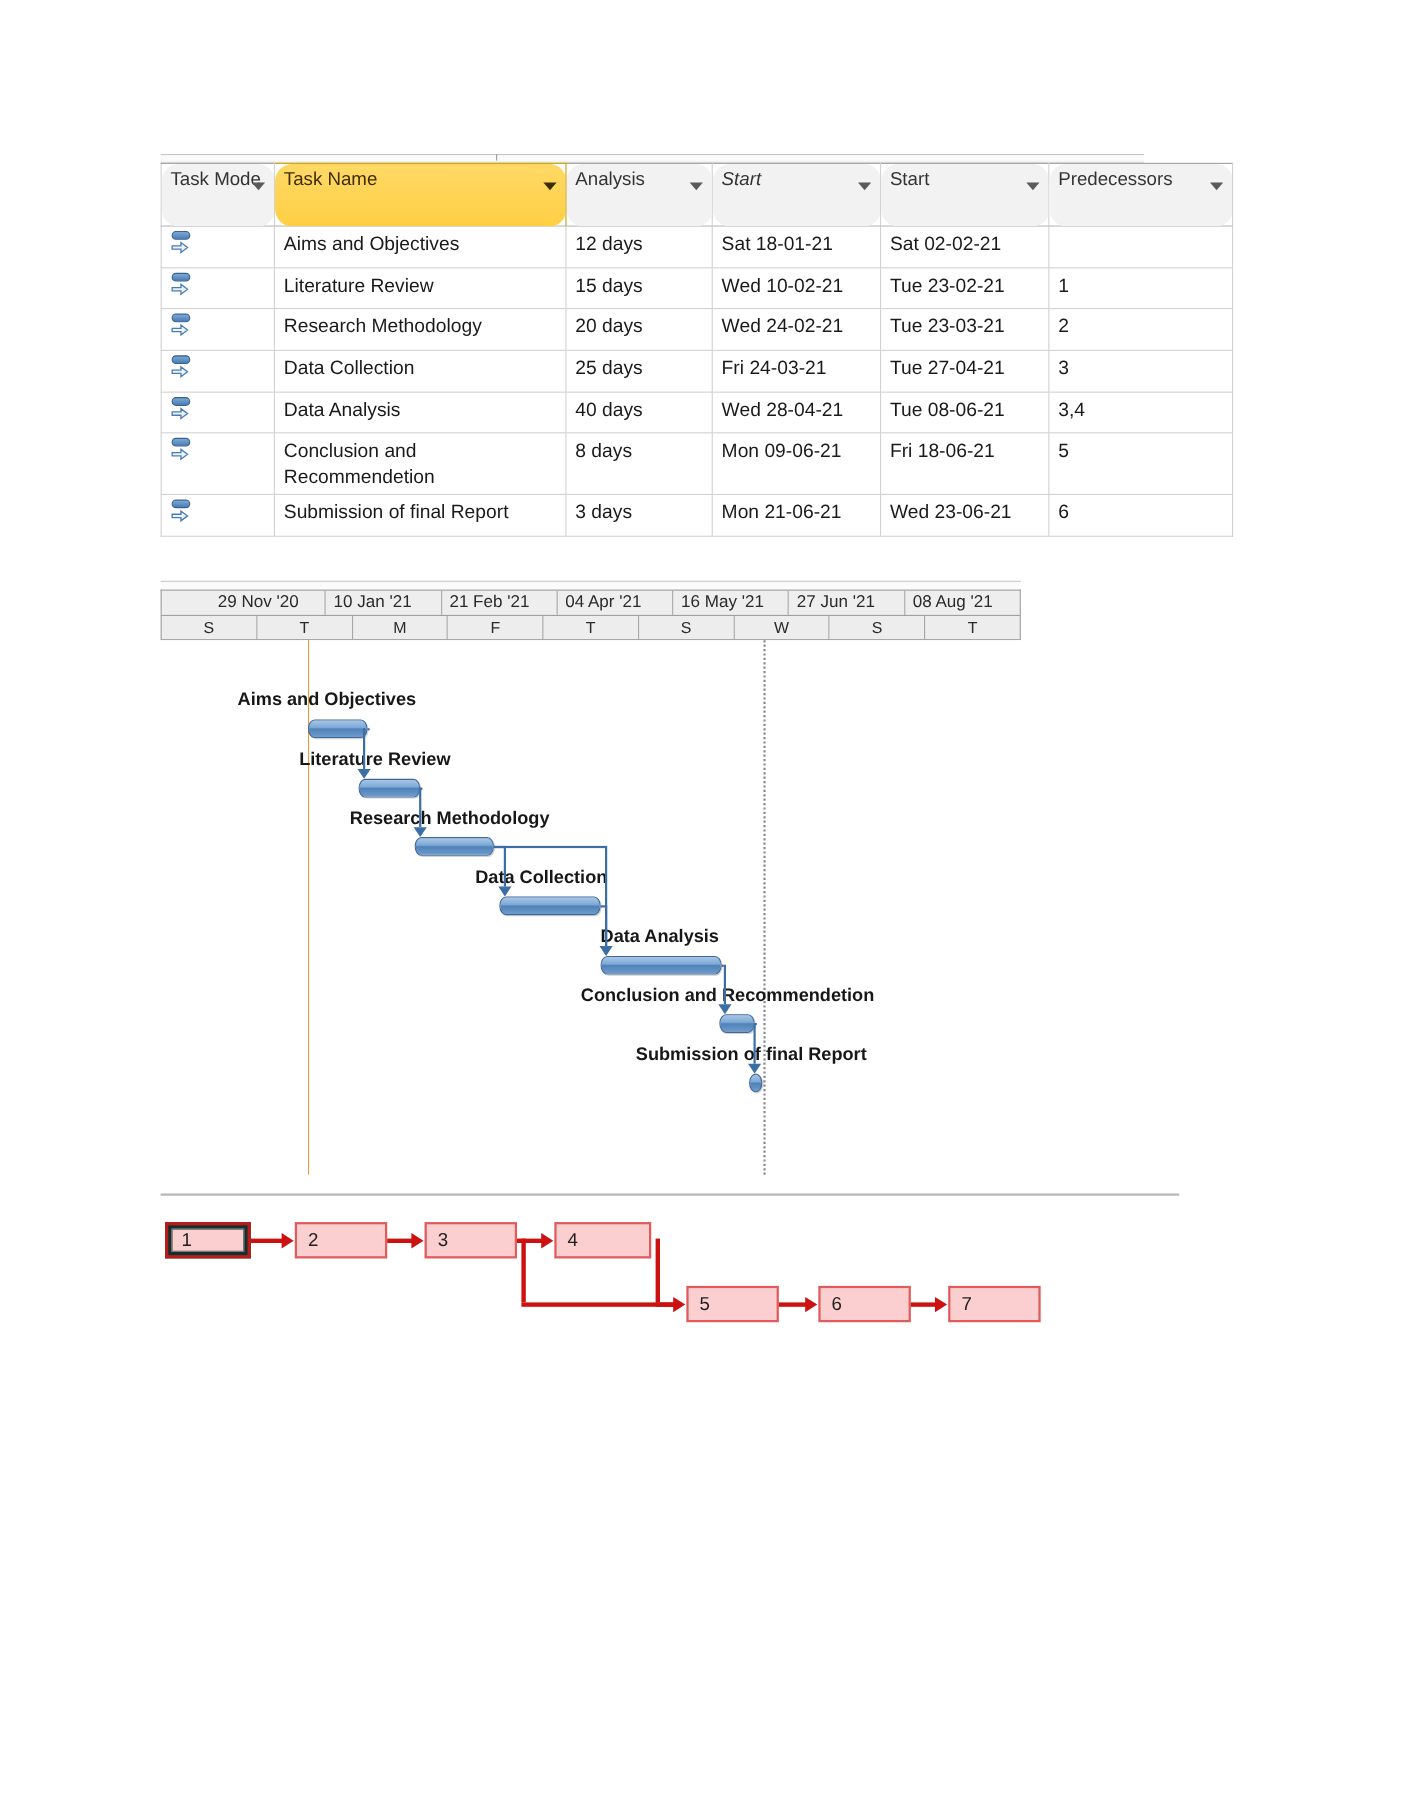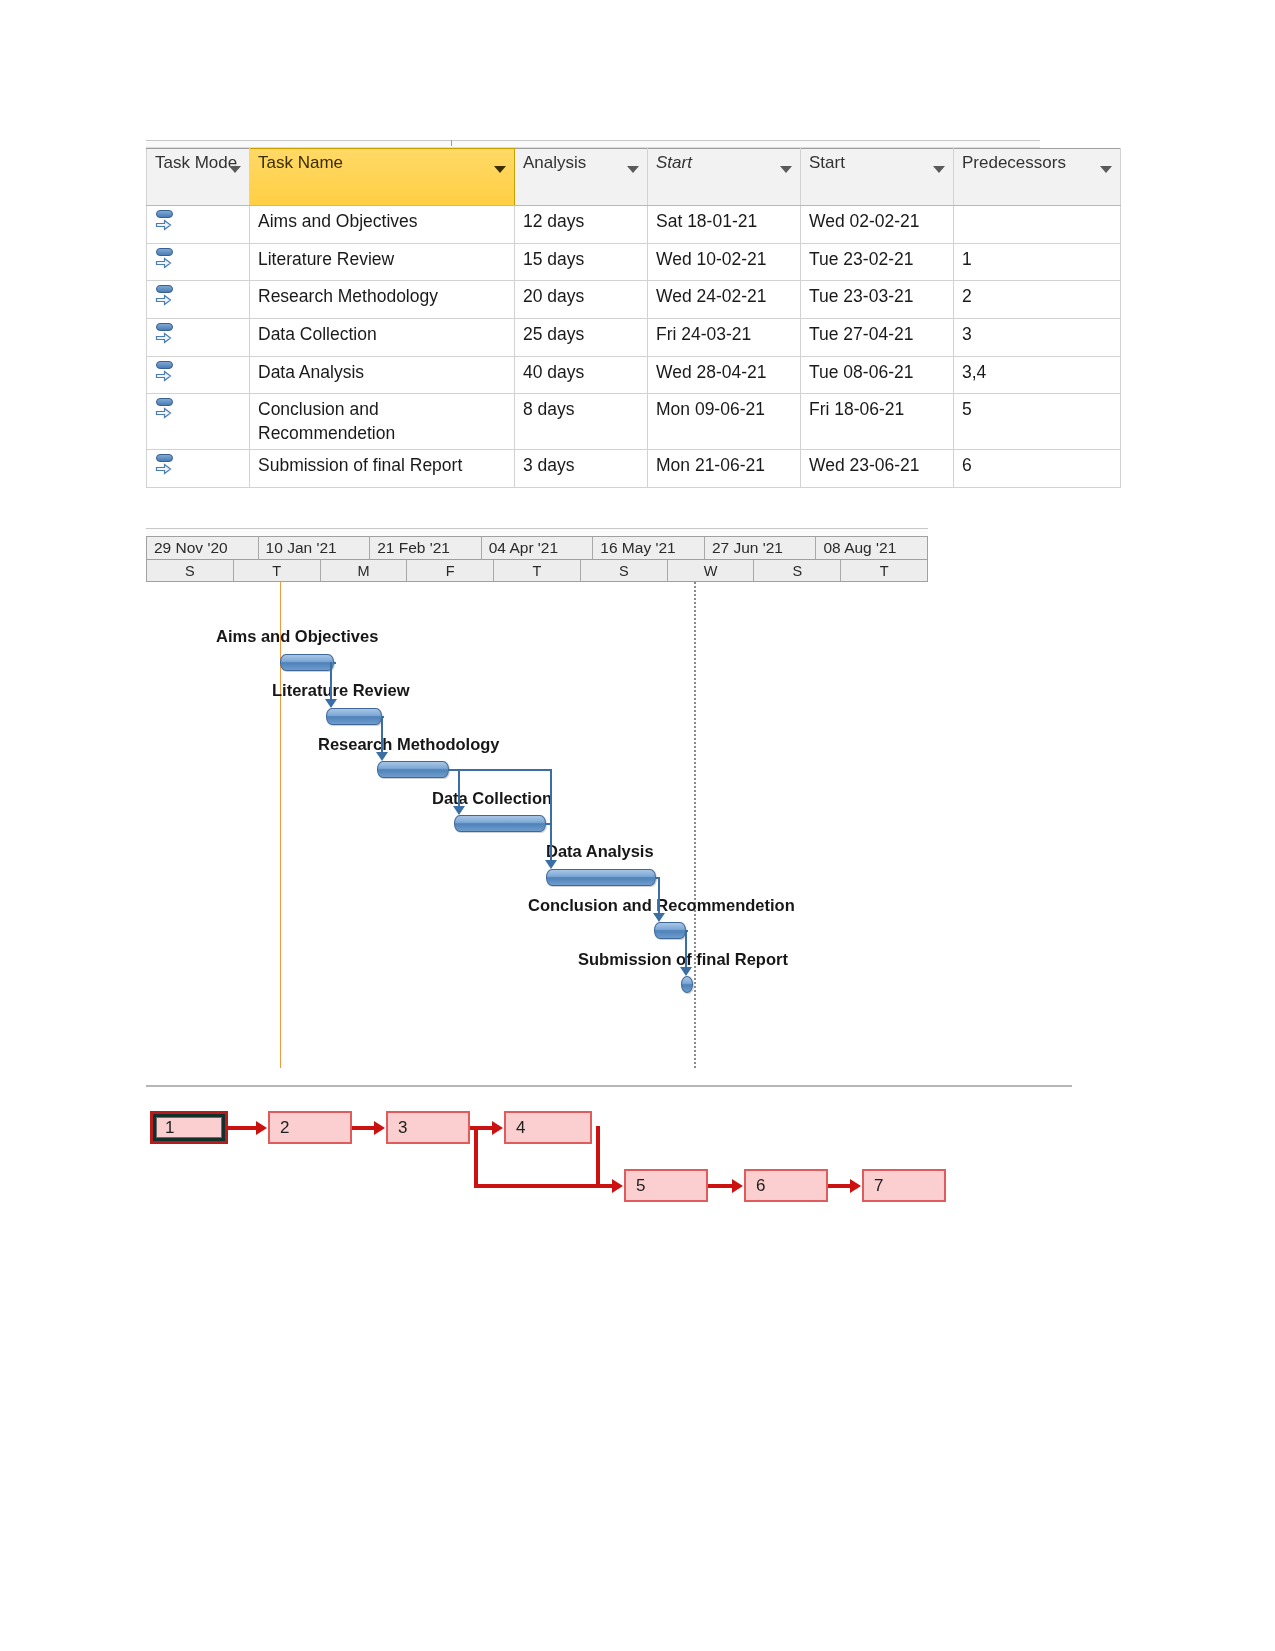--- a/index.html
+++ b/index.html
@@ -27,20 +27,21 @@
   }
   table.tt thead th{
     background:#f2f2f2;
     height:48px;
     vertical-align:top;
     position:relative;
     color:#333;
     font-size:17px;
     border-top:1px solid #9f9f9f;
     border-bottom:1px solid #b9b9b9;
+    border-radius:16px;
   }
   table.tt thead th.sel{
     background:linear-gradient(#ffd966,#ffcf44);
     border-left:1px solid #c8a000;
     border-right:1px solid #c8a000;
     border-top:1px solid #c8a000;
     color:#3b2d00;
   }
   .caret{
     position:absolute;right:8px;top:17px;
@@ -64,21 +65,21 @@
 
   
   .mode-icon{display:inline-block;width:20px;height:22px;position:relative;}
   .mode-icon .bar{position:absolute;left:1px;top:0;width:17px;height:8px;border-radius:4px;
      background:linear-gradient(#7fa8d4,#4a7db5);border:1px solid #39618f;box-sizing:border-box;}
   .mode-icon svg{position:absolute;left:0;top:9px;}
 
   
   #gantt{position:absolute;left:146px;top:528px;width:782px;height:532px;}
   .g-toprule{height:7px;border-top:1px solid #c8c8c8;background:#fbfbfb;}
-  .g-head{display:flex;border:1px solid #a0a0a0;border-bottom:none;background:#eeeeee;height:22px;}
+  .g-head{display:flex;border:1px solid #a0a0a0;border-bottom:none;background:#eeeeee;height:22px;padding-left:44px;}
   .g-head .cell{
     flex:1 1 0;border-right:1px solid #a8a8a8;font-size:15.5px;color:#2a2a2a;
     display:flex;align-items:center;padding-left:7px;box-sizing:border-box;
   }
   .g-head .cell:last-child{border-right:none;}
   .g-head2{display:flex;border:1px solid #a0a0a0;background:#ededed;height:21px;}
   .g-head2 .cell{
     flex:1 1 0;border-right:1px solid #a8a8a8;font-size:14.5px;color:#2a2a2a;
     display:flex;align-items:center;justify-content:center;box-sizing:border-box;
   }
@@ -151,21 +152,21 @@
       </tr>
     </thead>
     <tbody id="tt-body">
         <tr>
           <td class="c-mode"><span class="mode-icon"><span class="bar"></span><svg width="20" height="13" viewBox="0 0 20 13">
                 <path d="M1.5 4.5 h8 v-3 l6 4.5 -6 4.5 v-3 h-8 z" fill="#eef4fb" stroke="#4a7db5" stroke-width="1.2"></path>
               </svg></span></td>
           <td class="c-name"><span>Aims and Objectives</span></td>
           <td class="c-dur"><span>12 days</span></td>
           <td class="c-start"><span>Sat 18-01-21</span></td>
-          <td class="c-fin"><span>Wed 02-02-21</span></td>
+          <td class="c-fin"><span>Sat 02-02-21</span></td>
           <td class="c-pred"><span></span></td>
         </tr>
         <tr>
           <td class="c-mode"><span class="mode-icon"><span class="bar"></span><svg width="20" height="13" viewBox="0 0 20 13">
                 <path d="M1.5 4.5 h8 v-3 l6 4.5 -6 4.5 v-3 h-8 z" fill="#eef4fb" stroke="#4a7db5" stroke-width="1.2"></path>
               </svg></span></td>
           <td class="c-name"><span>Literature Review</span></td>
           <td class="c-dur"><span>15 days</span></td>
           <td class="c-start"><span>Wed 10-02-21</span></td>
           <td class="c-fin"><span>Tue 23-02-21</span></td>

